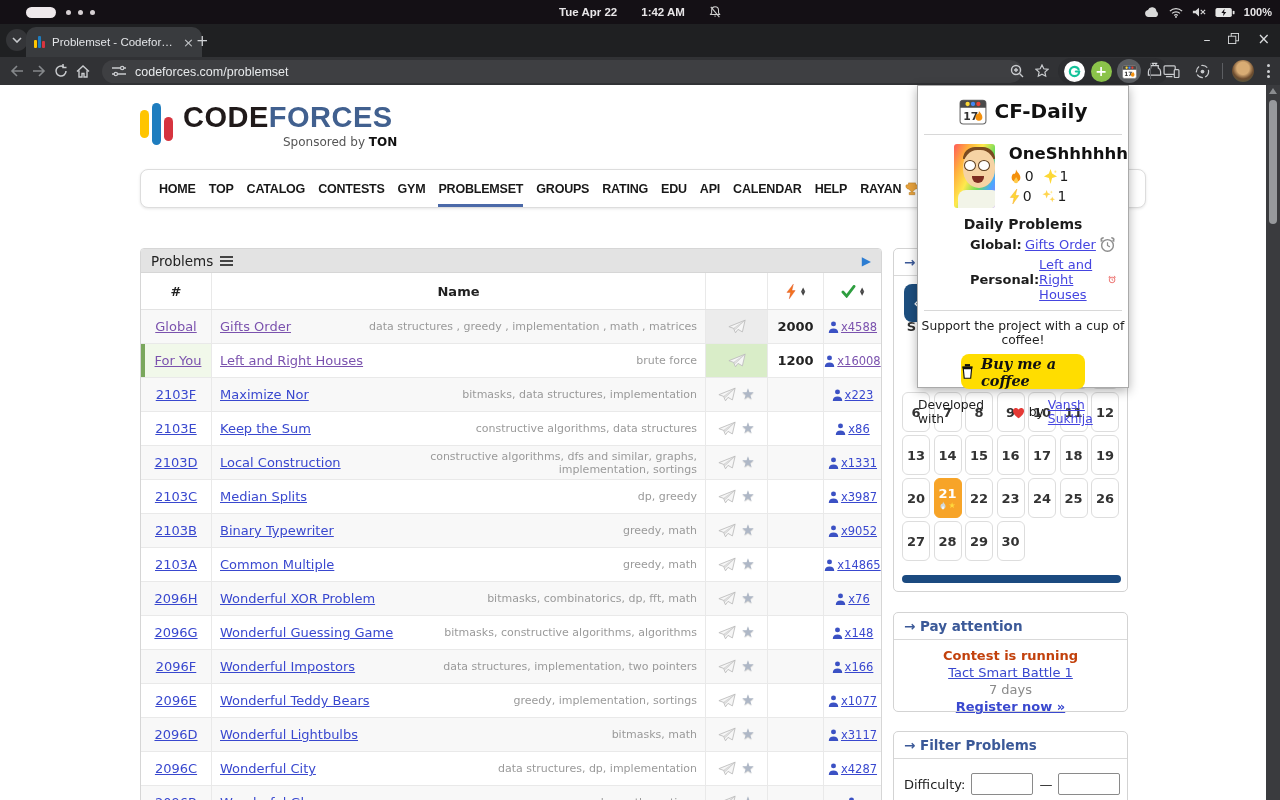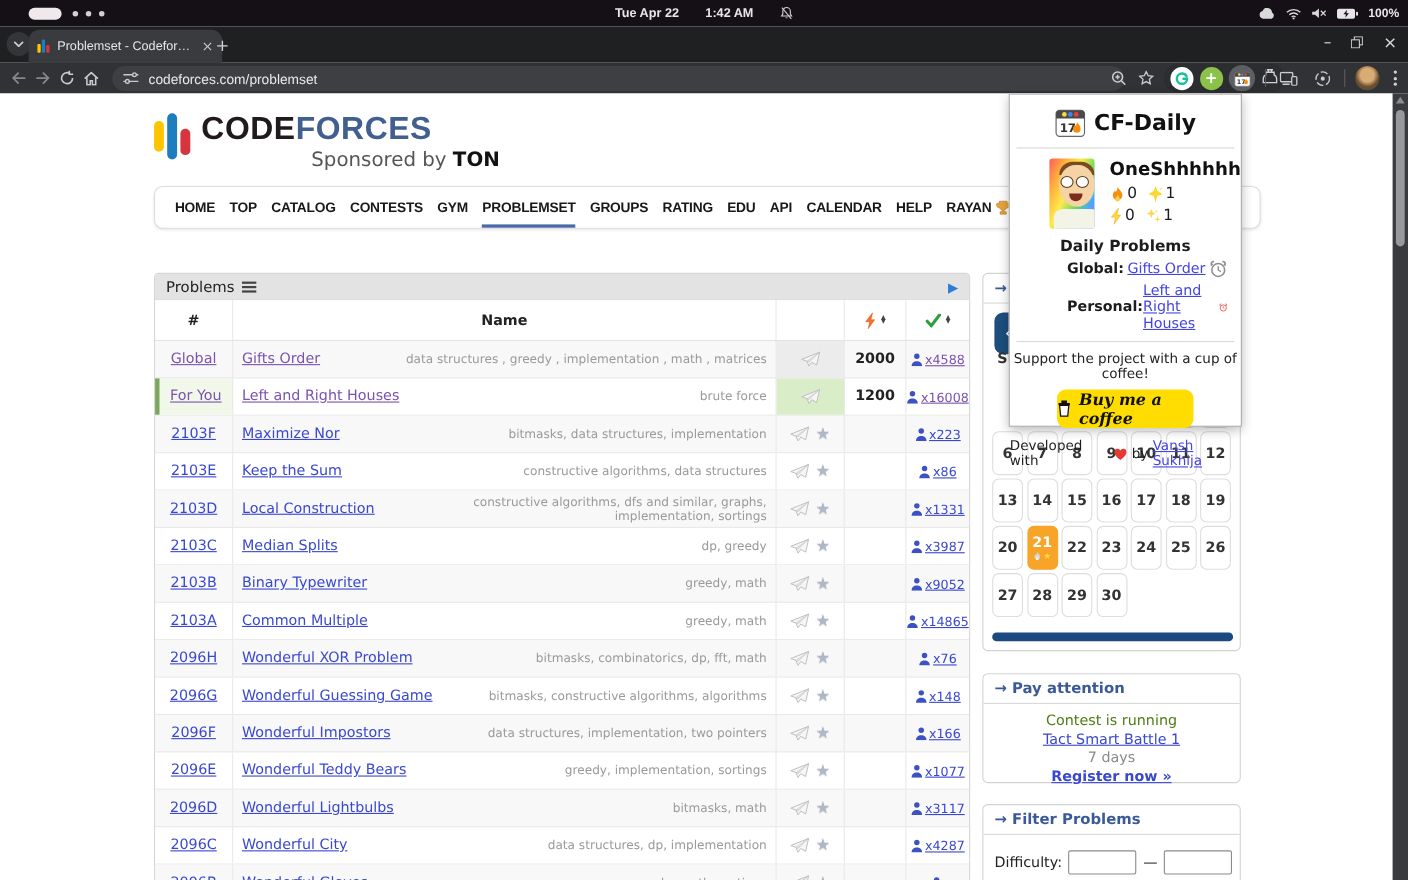--- a/index.html
+++ b/index.html
@@ -51,21 +51,21 @@
   
   .logo{position:absolute;left:140px;top:18px;display:flex;align-items:flex-start;gap:9px;}
   .logo-bars{position:relative;width:34px;height:46px;}
   .logo-bars i{position:absolute;width:9px;border-radius:4.5px;}
   .lb-y{left:0;top:7px;height:28px;background:#ffc500;}
   .lb-b{left:12px;top:0;height:42px;background:#1e7dbf;}
   .lb-r{left:24px;top:14px;height:24px;background:#d6343f;}
   .logo-text{font-family:"Liberation Sans",sans-serif;font-weight:bold;font-size:29px;letter-spacing:.5px;line-height:1;}
   .logo-code{color:#201a1a;}
   .logo-forces{color:#41608f;}
-  .sponsored{margin-top:3px;margin-left:100px;font-size:18px;color:#555;}
+  .sponsored{margin-top:3px;margin-left:100px;font-size:12px;color:#555;}
   .sponsored b{color:#111;}
   
   .navbox{position:absolute;left:140px;top:84px;width:986px;height:37px;background:#fff;border:1px solid #ddd;border-radius:8px;box-shadow:0 1px 3px rgba(0,0,0,.10);display:flex;align-items:stretch;padding:0 0 0 18px;gap:13px;}
   .nav-item{display:flex;align-items:center;gap:4px;font-family:"Liberation Sans",sans-serif;font-weight:bold;font-size:12.5px;letter-spacing:-.2px;color:#181818;text-decoration:none;border-bottom:3px solid transparent;padding-top:3px;}
   .nav-item.active{border-bottom-color:#4b69a8;}
   
   .subnav{position:absolute;left:140px;top:139px;display:flex;align-items:center;gap:13px;height:18px;}
   .sn-item{font-family:"Liberation Sans",sans-serif;font-weight:bold;font-size:11px;color:#333;text-decoration:none;letter-spacing:-.2px;}
   .sn-item.boxed{background:#c8c8c8;border-radius:3px;padding:3px 7px;}
   .sn-div{width:1px;height:16px;background:#bbb;}
@@ -106,21 +106,21 @@
   .calgrid{position:absolute;left:0;top:100px;width:100%;padding:0 8px;box-sizing:border-box;display:flex;flex-direction:column;gap:3px;}
   .cal-row{display:grid;grid-template-columns:repeat(7,28px);justify-content:space-between;}
   .cal-cell{height:40px;border:1px solid #ddd;border-radius:6px;background:#fff;display:flex;flex-direction:column;align-items:center;justify-content:center;font-weight:bold;font-size:13px;color:#333;box-sizing:border-box;}
   .cal-cell.empty{visibility:hidden;}
   .cal-cell.active{background:#f7a428;border-color:#f7a428;color:#fff;}
   .cal-cell .mini{display:flex;align-items:center;gap:1px;height:9px;}
   .mini .mstar{color:#ffd93d;font-size:8px;line-height:1;}
   .calbar{position:absolute;left:8px;top:326px;width:219px;height:8px;border-radius:4px;background:#1b4a80;}
   .sb-pay{top:527px;height:100px;}
   .pay-body{padding:7px 6px;text-align:center;font-size:13px;line-height:17px;}
-  .pay-strong{font-weight:normal;color:#4d7c0f;}
+  .pay-strong{font-weight:bold;color:#c2410c;}
   .pay-days{color:#8a8a8a;}
   .pay-reg{font-weight:bold;}
   .sb-filter{top:646px;height:90px;}
   .filt-row{display:flex;align-items:center;padding:14px 10px 0 10px;gap:6px;}
   .filt-row label{font-size:13px;color:#222;}
   .filt-inp{width:56px;height:18px;border:1px solid #8a8a8a;border-radius:2px;}
   .filt-inputs{margin-left:auto;display:flex;align-items:center;gap:6px;}
   
   .popup{position:absolute;left:917px;top:85px;width:212px;height:303px;background:#fff;border:1px solid #aaa;box-shadow:0 3px 10px rgba(0,0,0,.3);z-index:50;box-sizing:border-box;font-size:13px;color:#1c1c1c;}
   .pp-head{display:flex;align-items:center;justify-content:center;gap:8px;padding:11px 0 9px 0;}

